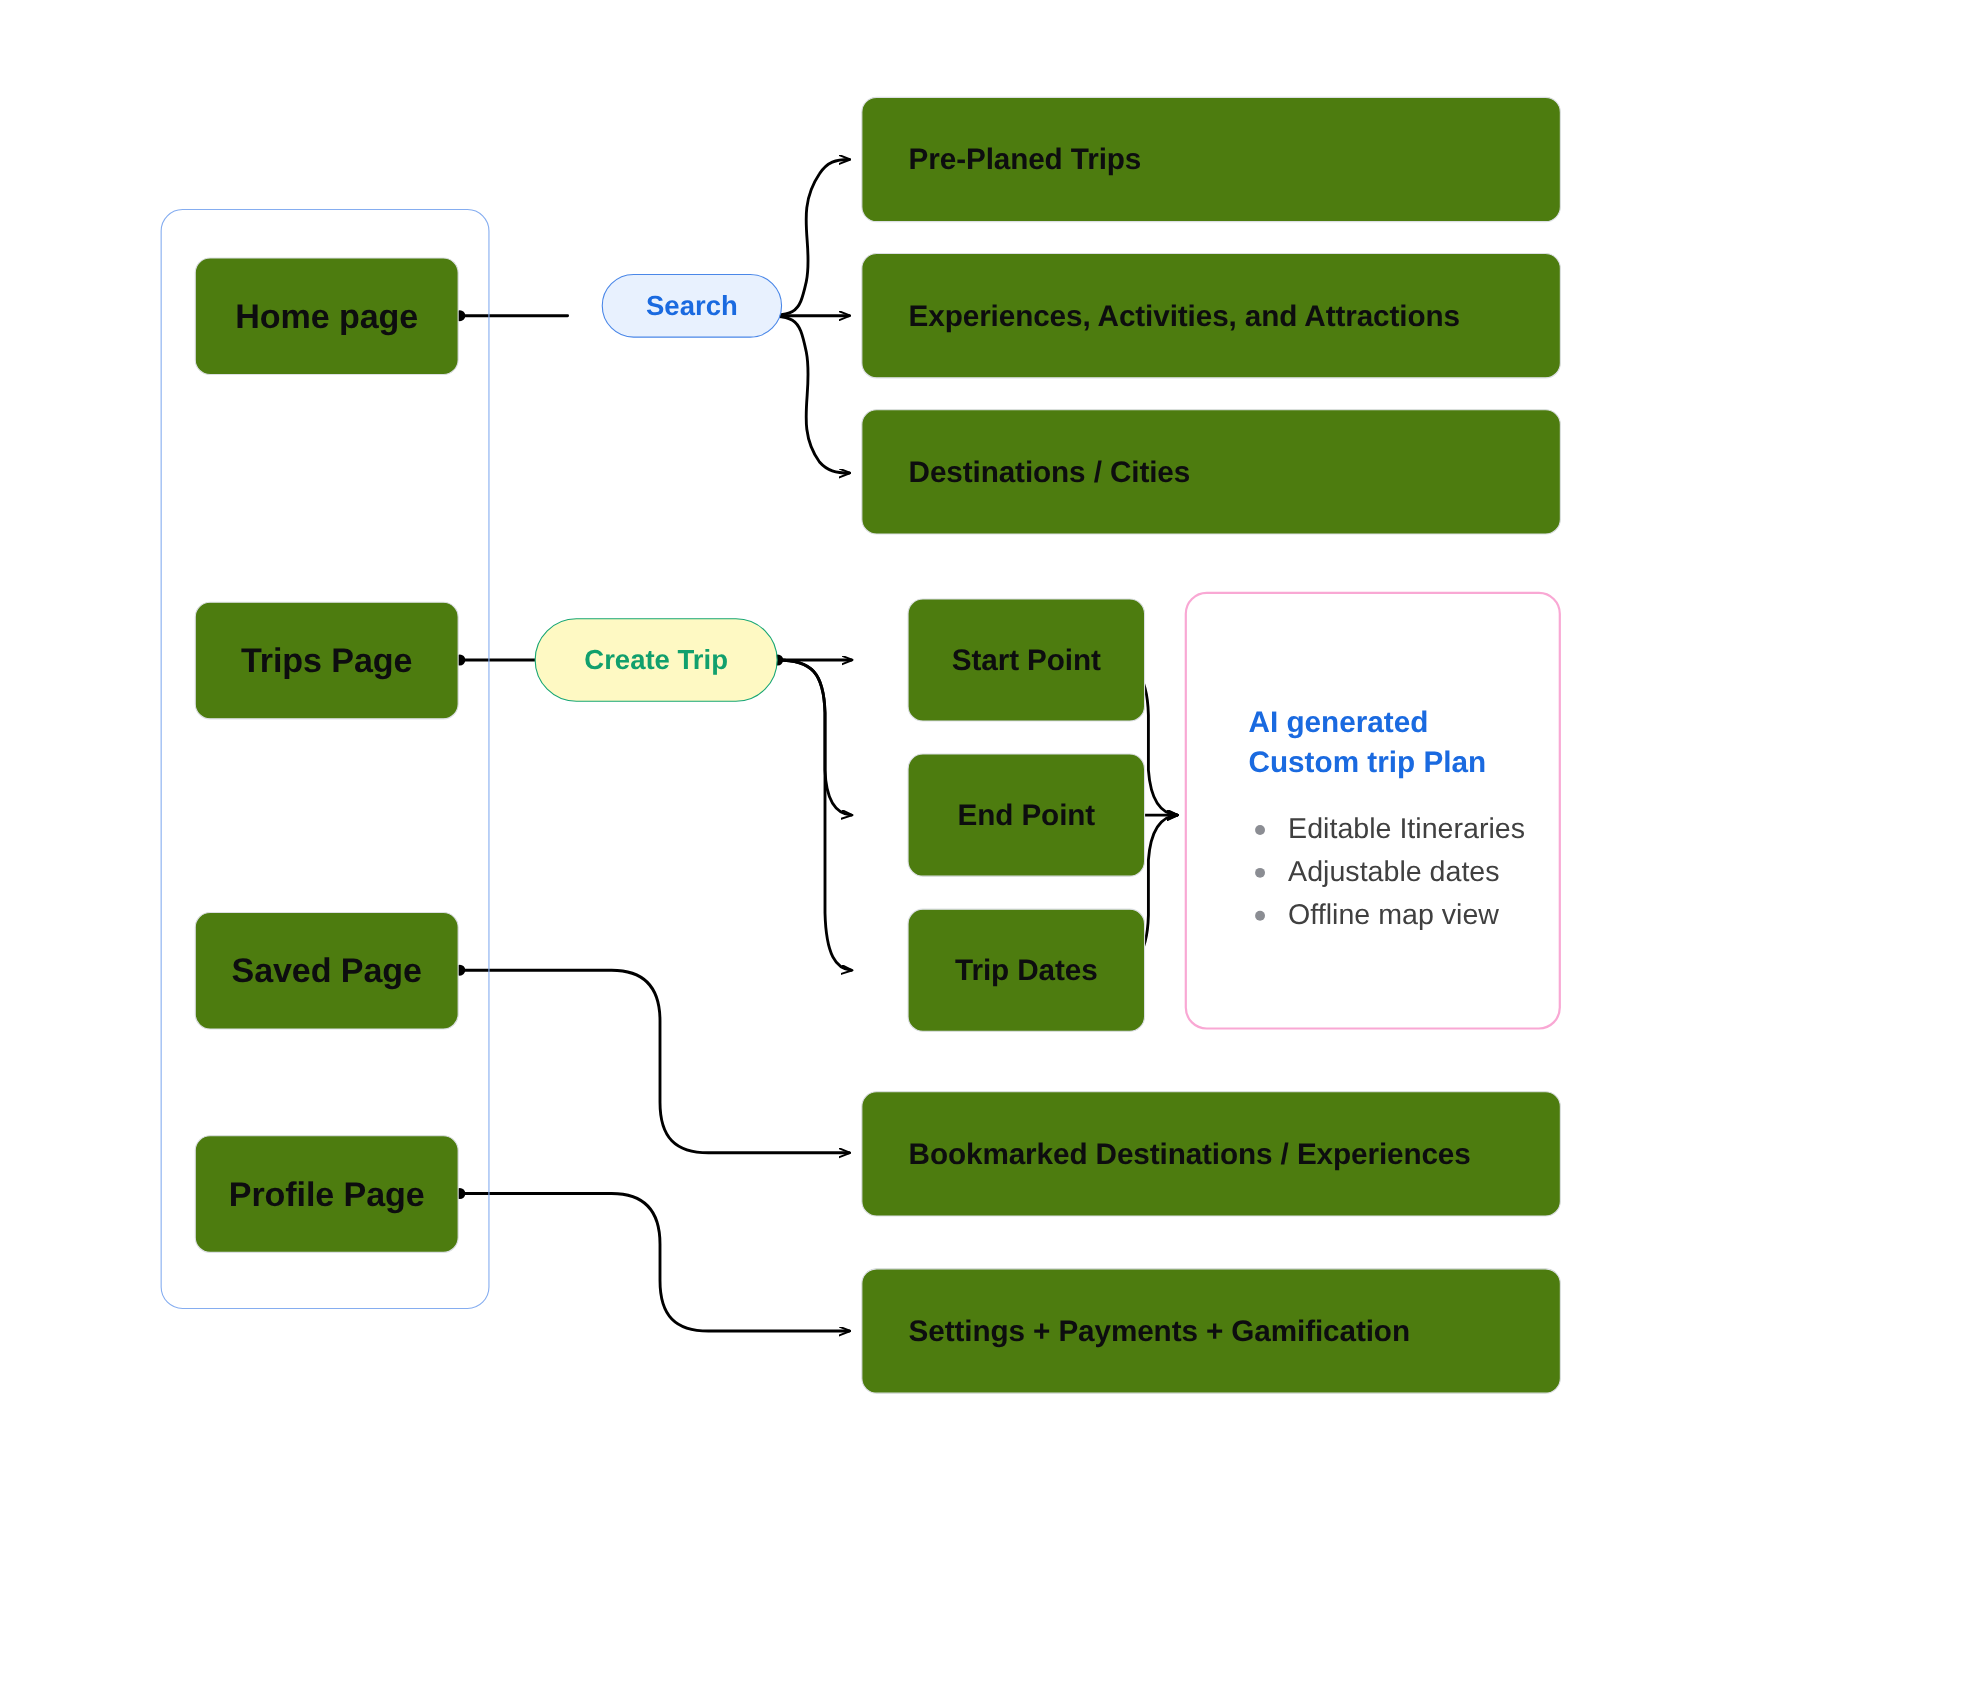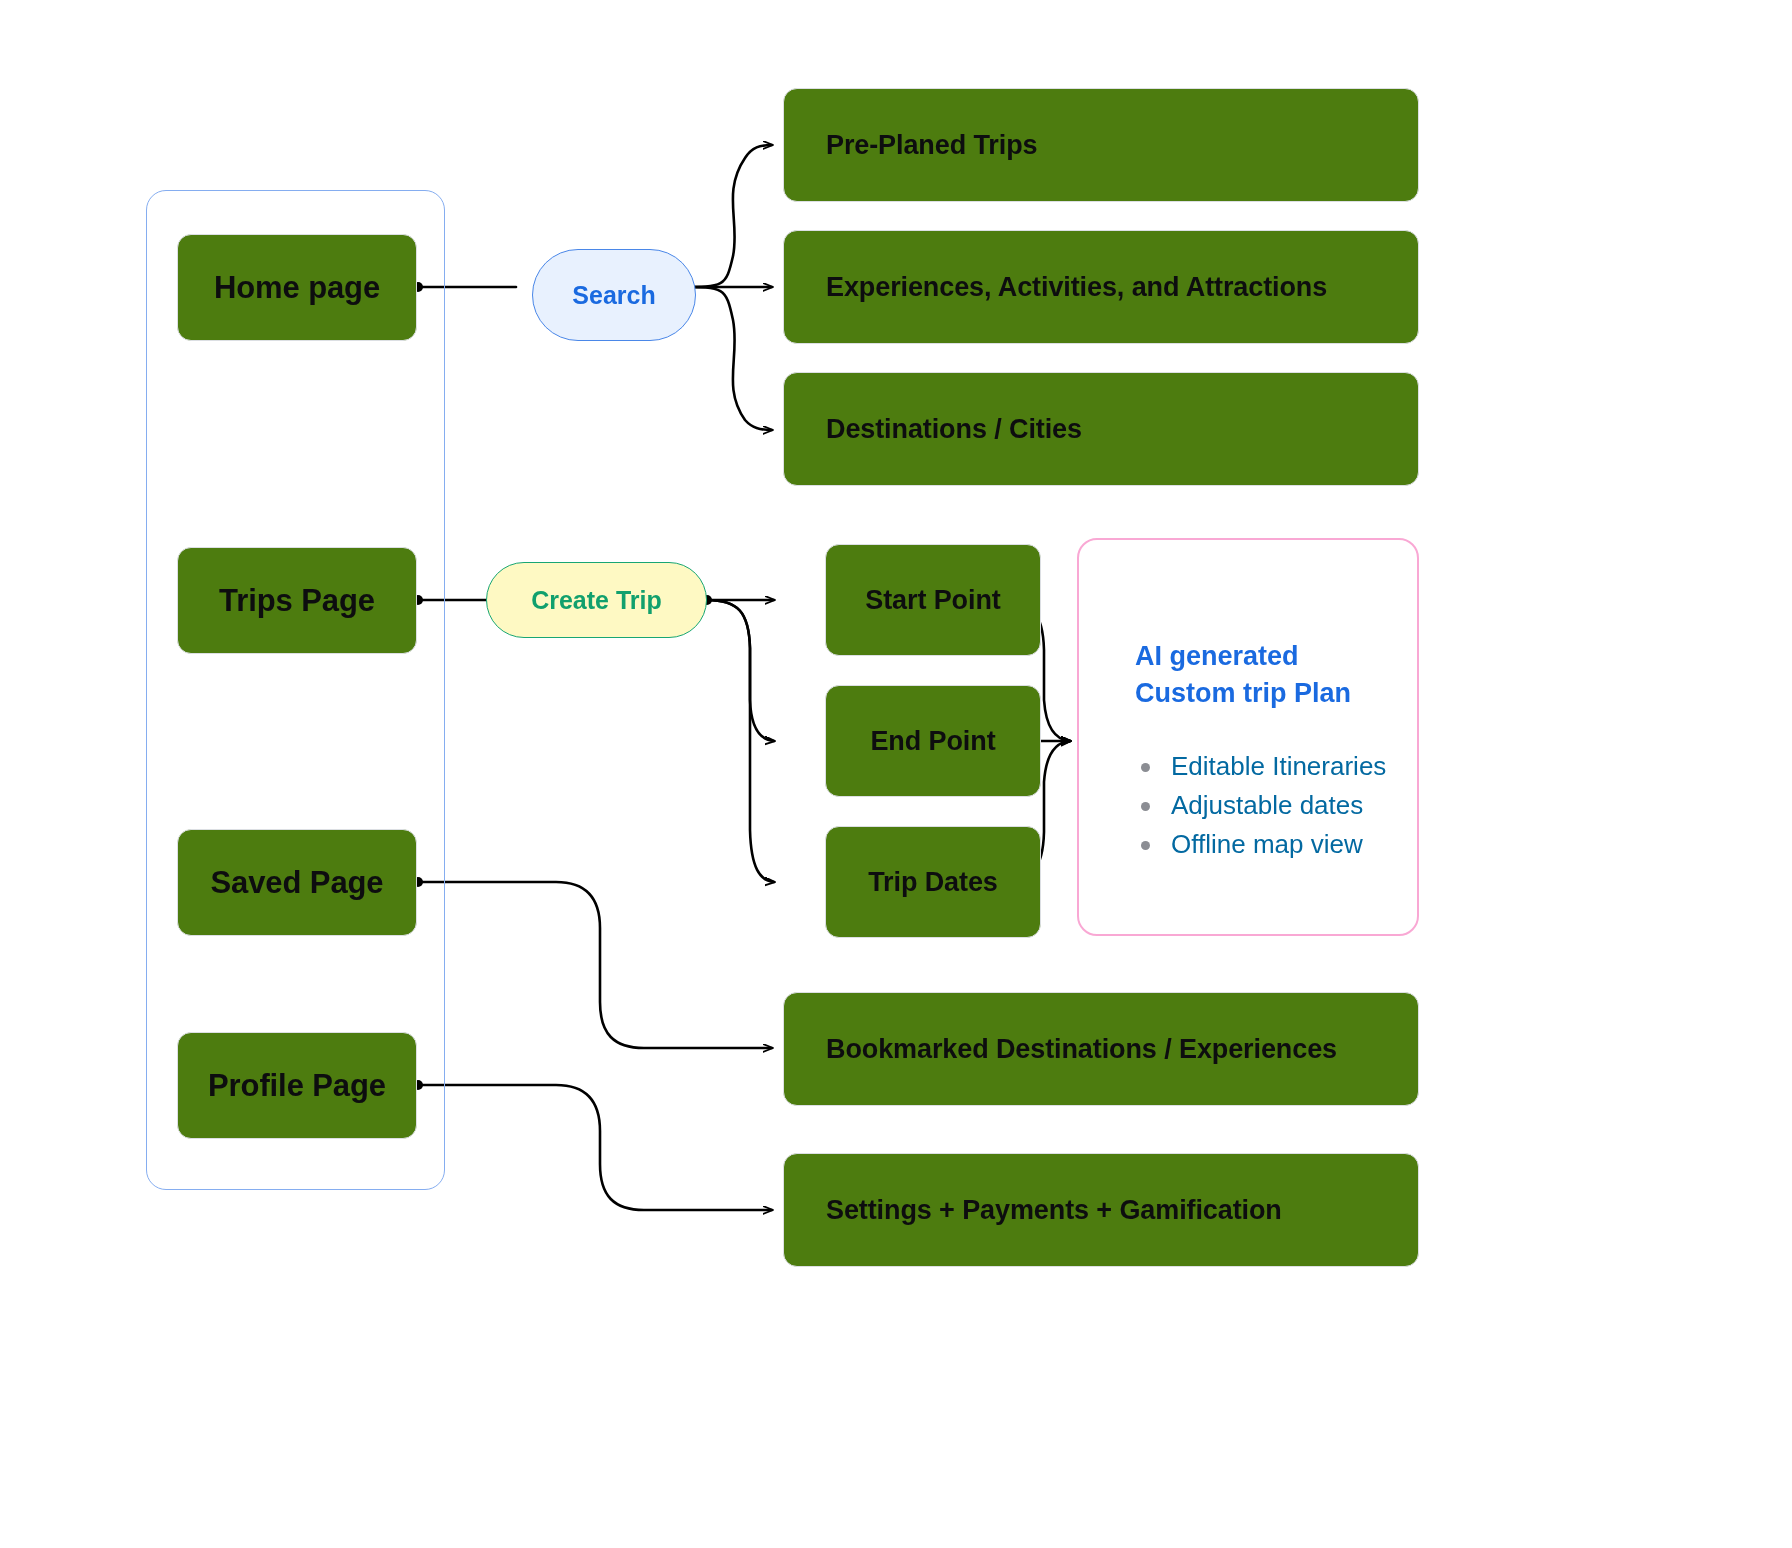--- a/index.html
+++ b/index.html
@@ -94,27 +94,26 @@
     line-height: 1.36;
   }
   .ai-list {
     position: absolute;
     left: 58px;
     top: 200px;
     list-style: none;
   }
   .ai-list li {
     position: relative;
-    color: #0369a1;
+    color: #404040;
     font-size: 26px;
     line-height: 1.0;
     padding-left: 34px;
     margin-bottom: 13px;
     white-space: nowrap;
-    margin-top: 13px;
   }
   .ai-list li::before {
     content: "";
     position: absolute;
     left: 4px;
     top: 10px;
     width: 9px; height: 9px;
     border-radius: 50%;
     background: #8b8d93;
   }
@@ -174,21 +173,21 @@
   </div>
 
   <div class="node page-node center" style="left:177px; top:1032px; width:240px; height:107px;">
     <span class="node-label">Profile Page</span>
   </div>
 
   <div class="node page-node center" style="left:177px; top:829px; width:240px; height:107px;">
     <span class="node-label">Saved Page</span>
   </div>
 
-  <div class="pill pill-search" style="left:532px; top:249px; width:164px; height:92px;">
+  <div class="pill pill-search" style="left:547px; top:249px; width:164px; height:58px;">
     <span>Search</span>
   </div>
 
   <div class="pill pill-create" style="left:486px; top:562px; width:221px; height:76px;">
     <span>Create Trip</span>
   </div>
 
   <div class="node card-node left" style="left:783px; top:88px; width:636px; height:114px;">
     <span class="node-label">Pre-Planed Trips</span>
   </div>

